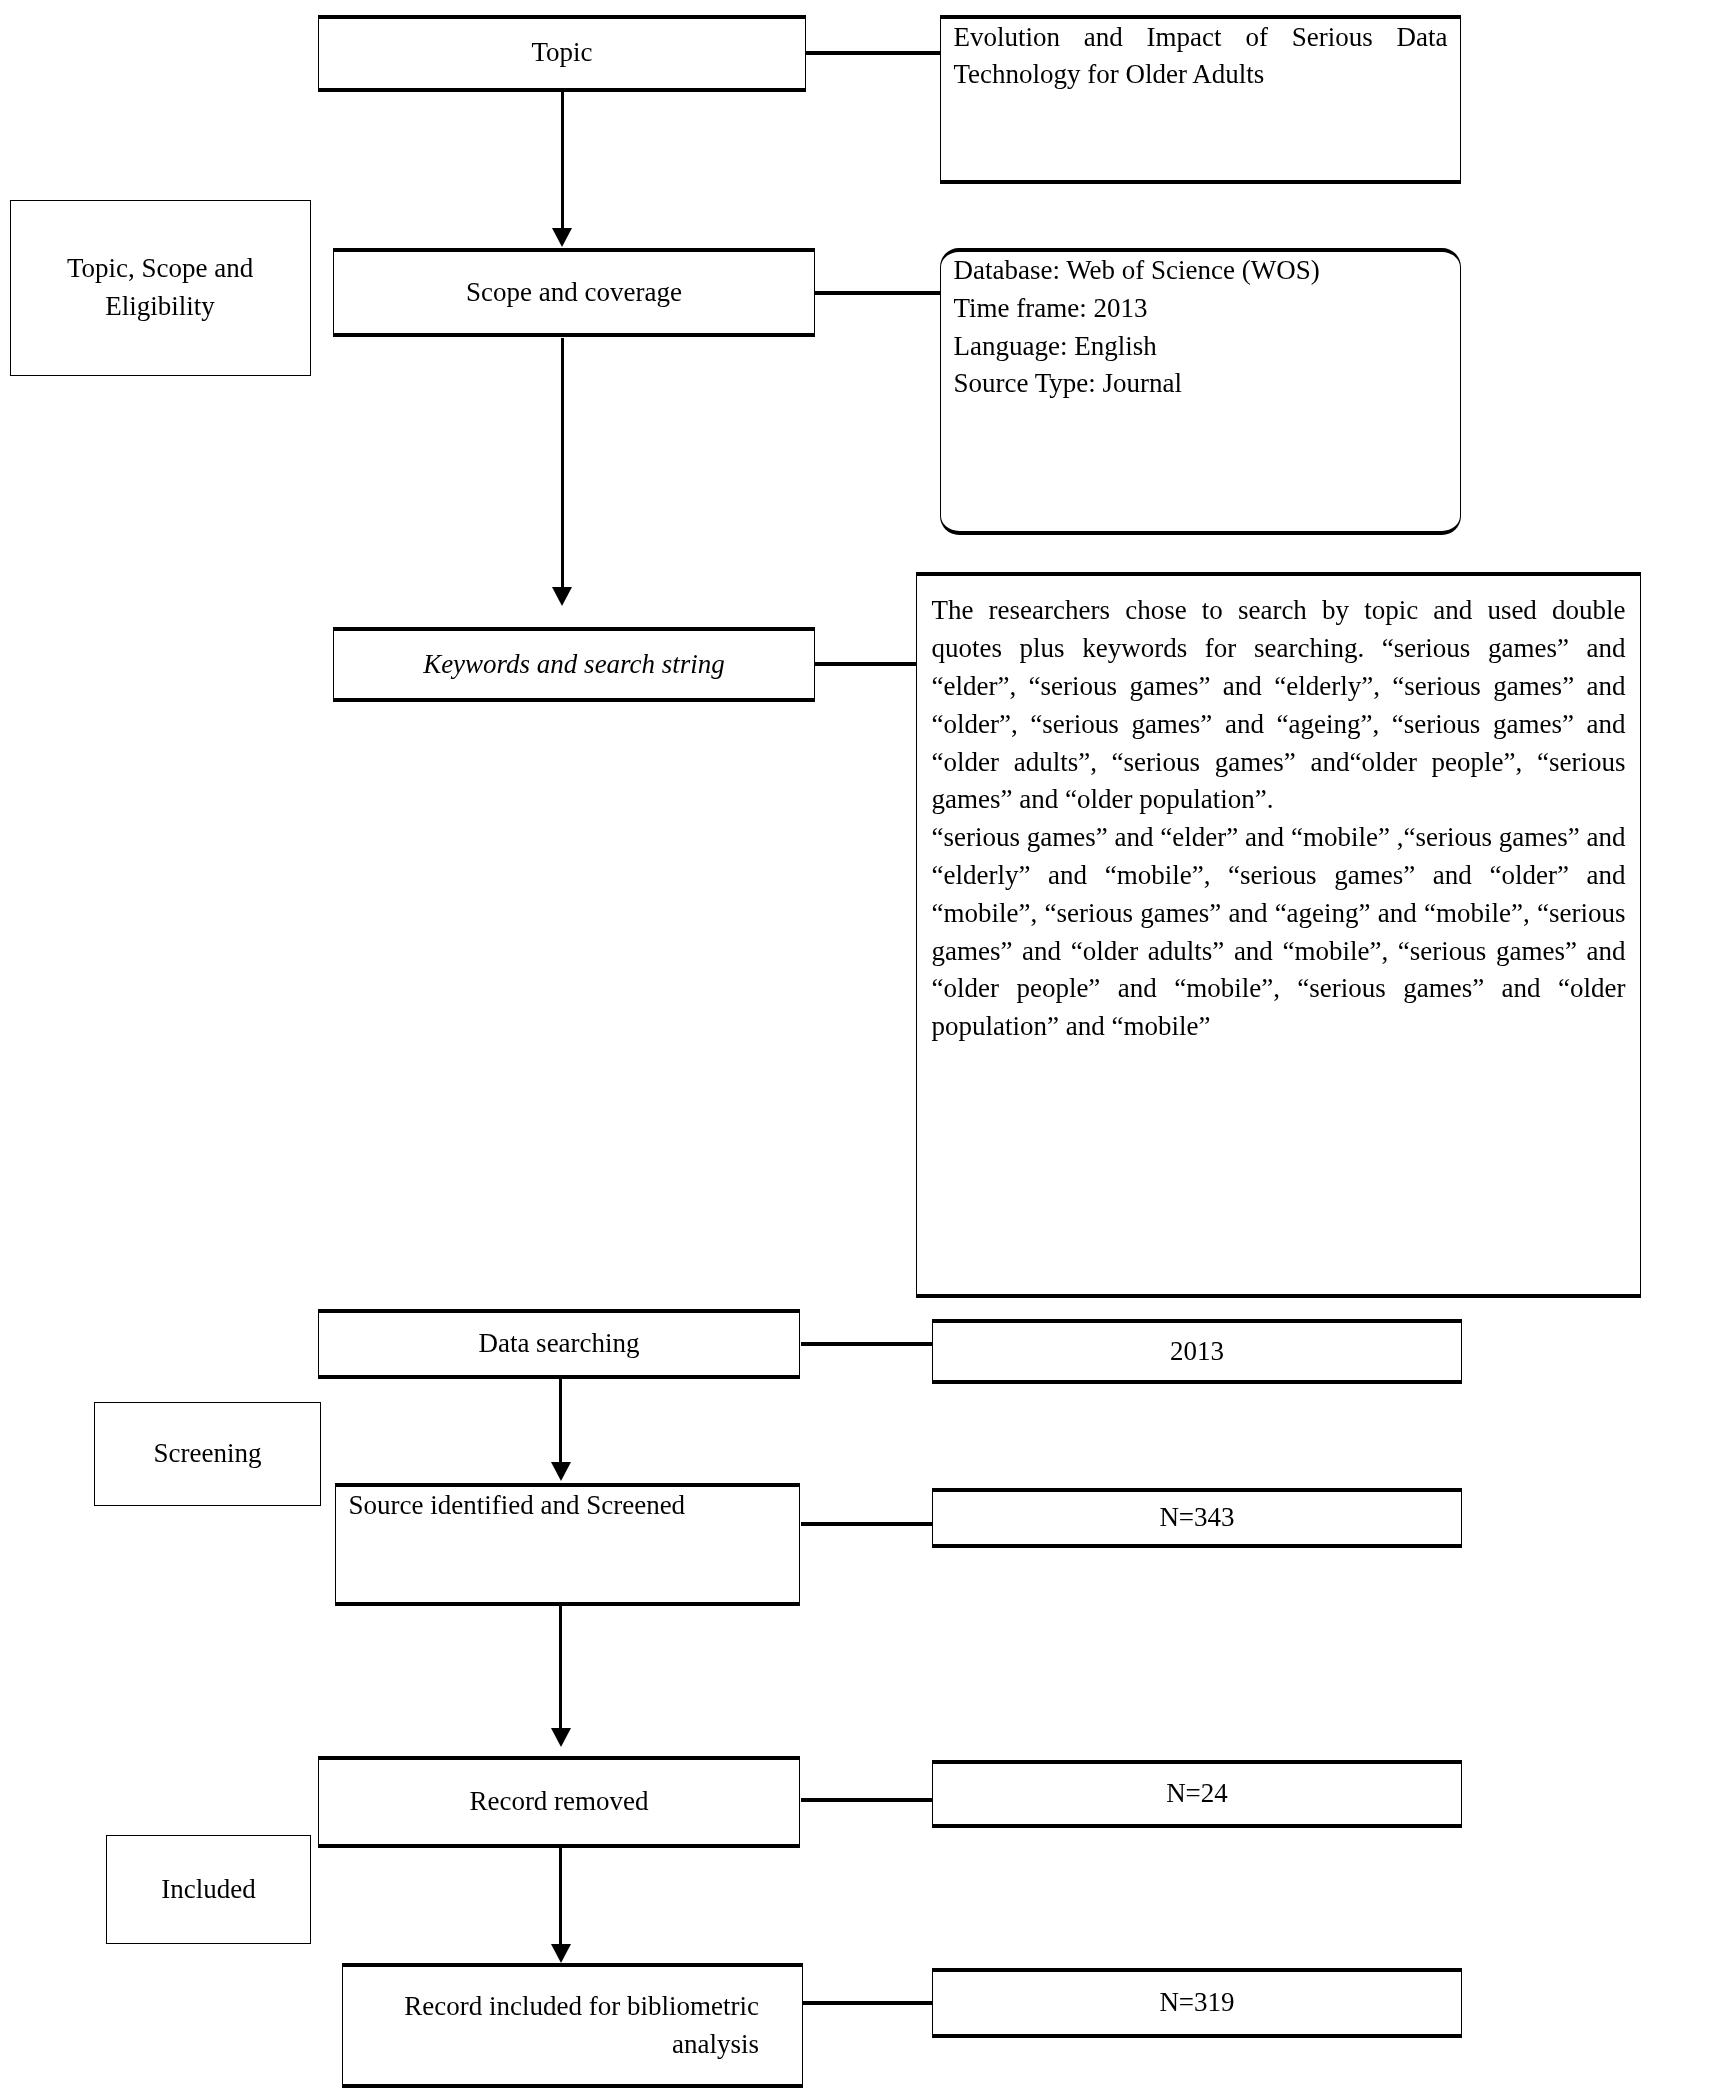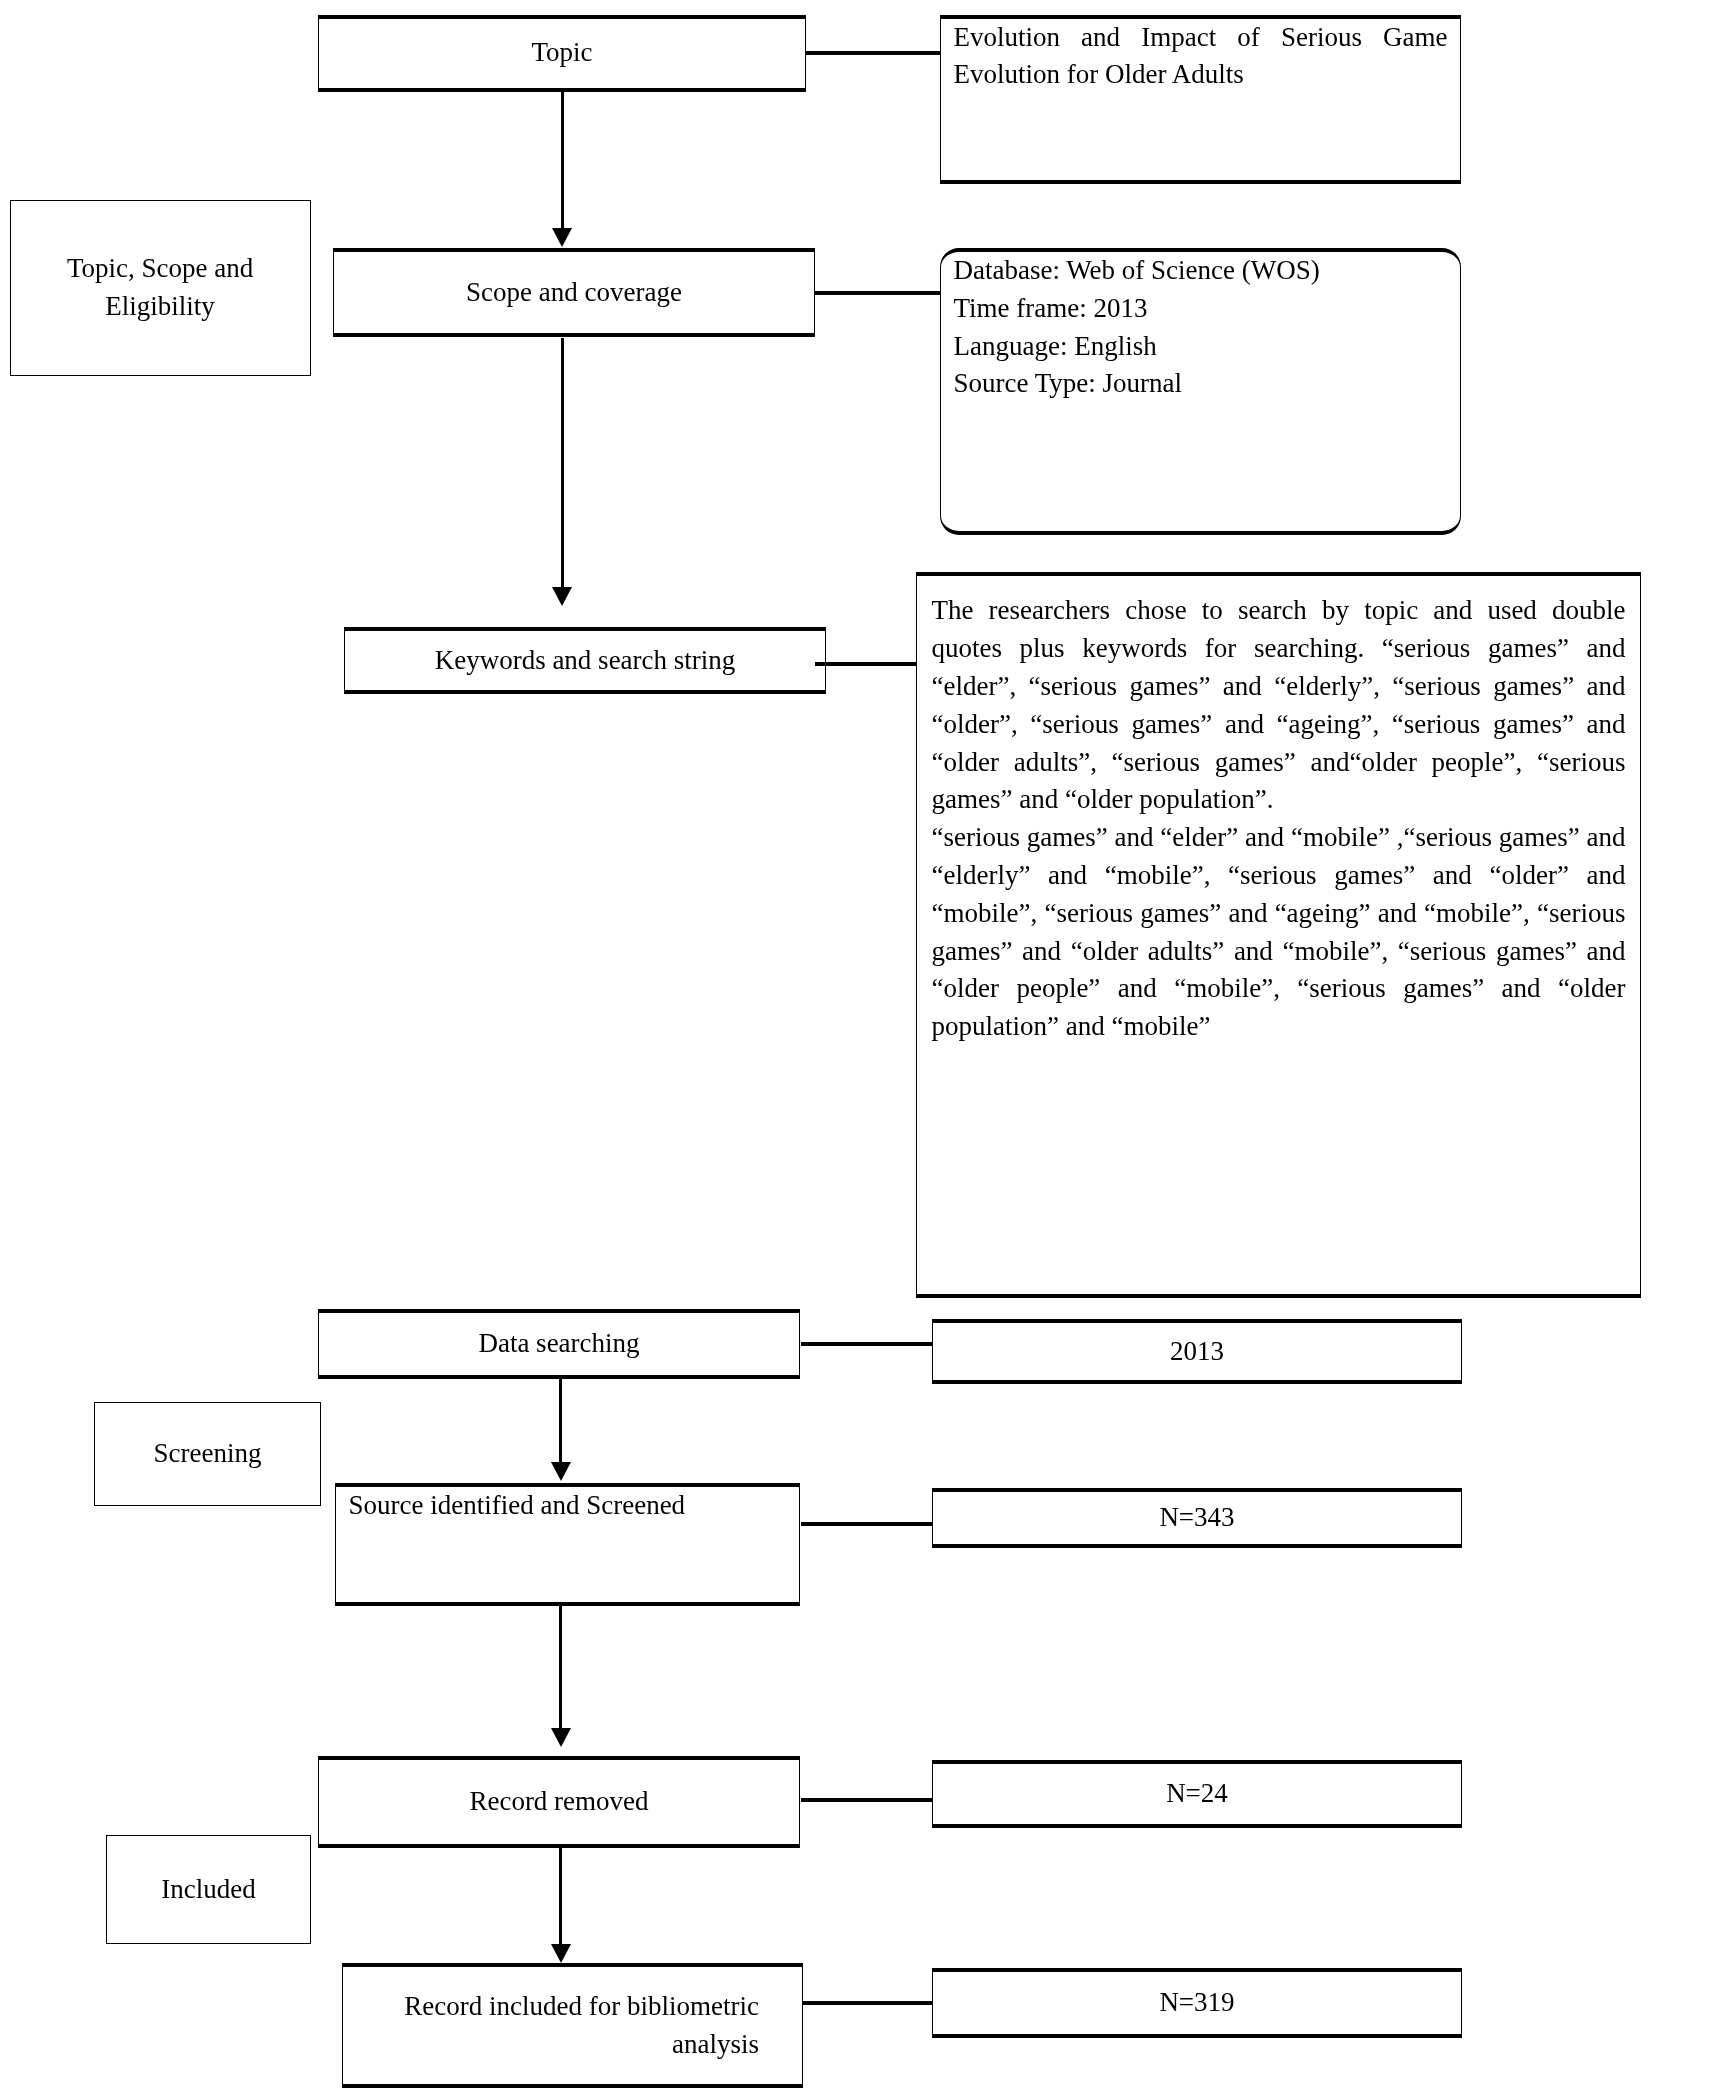--- a/index.html
+++ b/index.html
@@ -69,21 +69,21 @@
     <div class="txt">Topic, Scope and Eligibility</div>
   </div>
 
   <div class="box heavy ctr" style="left:318px;top:14.5px;width:488px;height:77px;">
     <div class="txt">Topic</div>
   </div>
 
   <div class="hline" style="left:806px;top:51px;width:134px;"></div>
 
   <div class="box heavy just top" style="left:940px;top:14.5px;width:521px;height:169px;">
-    <div class="txt pad-top">Evolution and Impact of Serious Game Evolution for Older Adults</div>
+    <div class="txt pad-top">Evolution and Impact of Serious Data Technology for Older Adults</div>
   </div>
 
   <div class="vline" style="left:561px;top:92px;height:137px;"></div>
   <div class="arrow" style="left:552px;top:228px;"></div>
 
   <div class="box heavy ctr" style="left:333px;top:248px;width:482px;height:89px;">
     <div class="txt">Scope and coverage</div>
   </div>
 
   <div class="hline" style="left:815px;top:291px;width:125px;"></div>
@@ -93,21 +93,21 @@
       <div class="sline" style="text-align:justify;text-align-last:left;">Database: Web of Science (WOS)</div>
       <div class="sline">Time frame: 2013</div>
       <div class="sline">Language: English</div>
       <div class="sline">Source Type: Journal</div>
     </div>
   </div>
 
   <div class="vline" style="left:561px;top:338px;height:251px;"></div>
   <div class="arrow" style="left:552px;top:587px;"></div>
 
-  <div class="box heavy ctr" style="left:344px;top:627px;width:482px;height:67px;">
+  <div class="box heavy ctr" style="left:333px;top:627px;width:482px;height:75px;font-style:italic;">
     <div class="txt">Keywords and search string</div>
   </div>
 
   <div class="hline" style="left:815px;top:662px;width:104px;"></div>
 
   <div class="box heavy just top" style="left:916px;top:572px;width:725px;height:726px;">
     <div class="txt pad-top" style="padding:16.4px 14.5px 0 14.5px;">
       <div style="text-align:justify;text-align-last:left;">The researchers chose to search by topic and used double quotes plus keywords for searching. “serious games” and “elder”, “serious games” and “elderly”, “serious games” and “older”, “serious games” and “ageing”, “serious games” and “older adults”, “serious games” and“older people”, “serious games” and “older population”.</div>
       <div style="text-align:justify;text-align-last:left;">“serious games” and “elder” and “mobile” ,“serious games” and “elderly” and “mobile”, “serious games” and “older” and “mobile”, “serious games” and “ageing” and “mobile”, “serious games” and “older adults” and “mobile”, “serious games” and “older people” and “mobile”, “serious games” and “older population” and “mobile”</div>
     </div>

